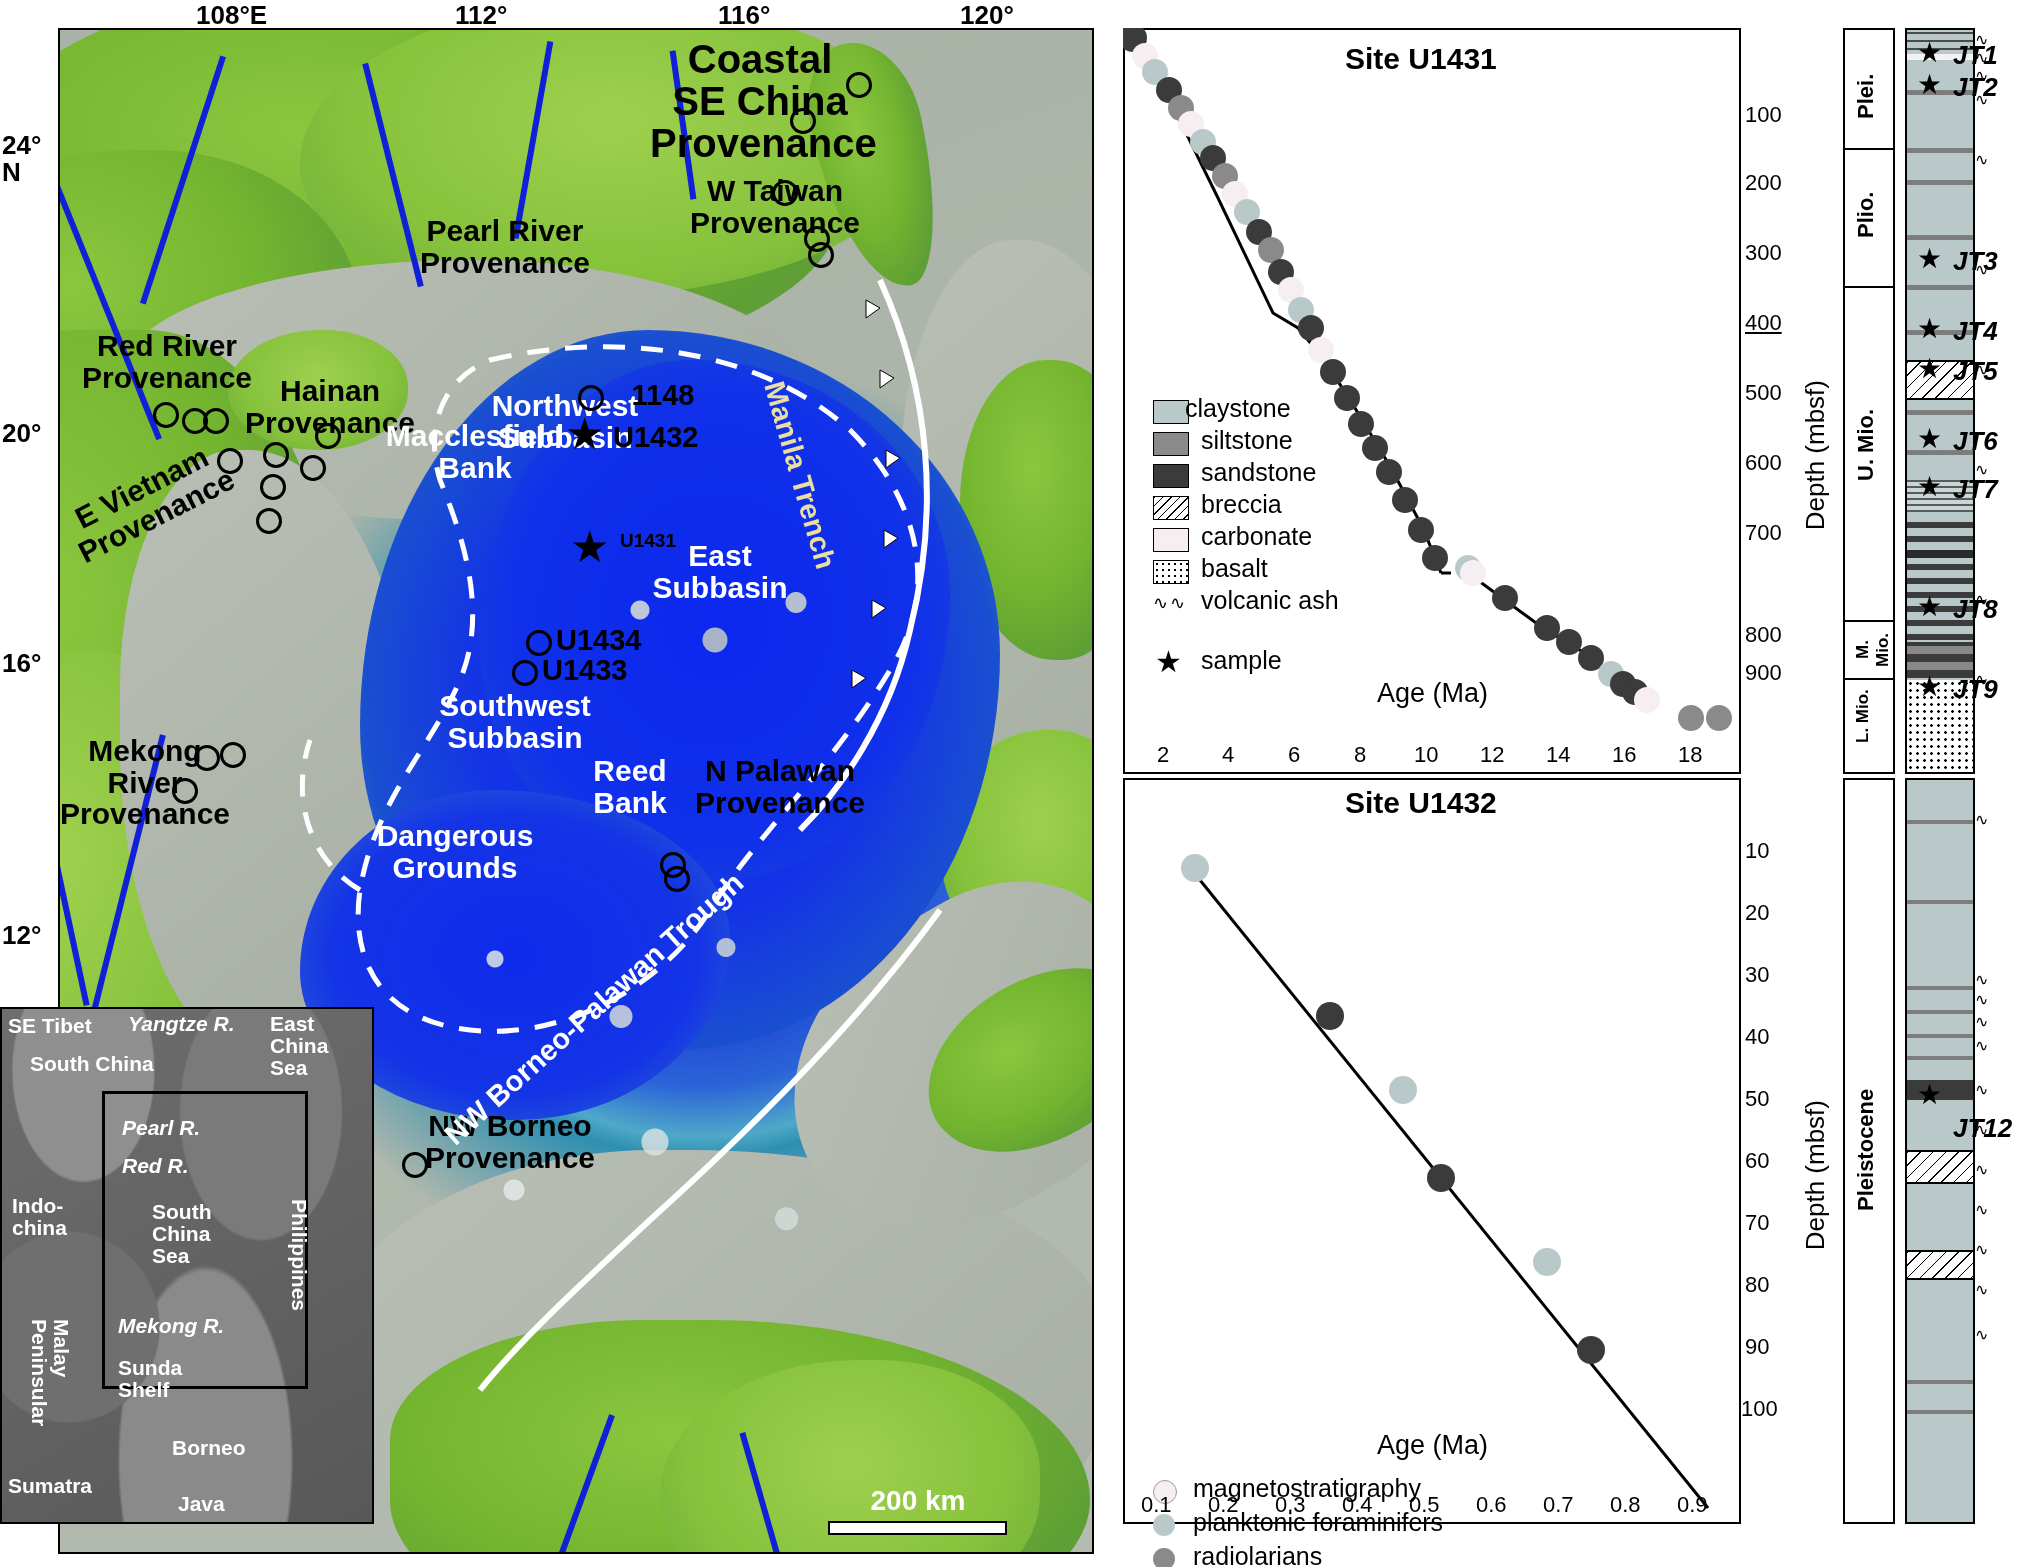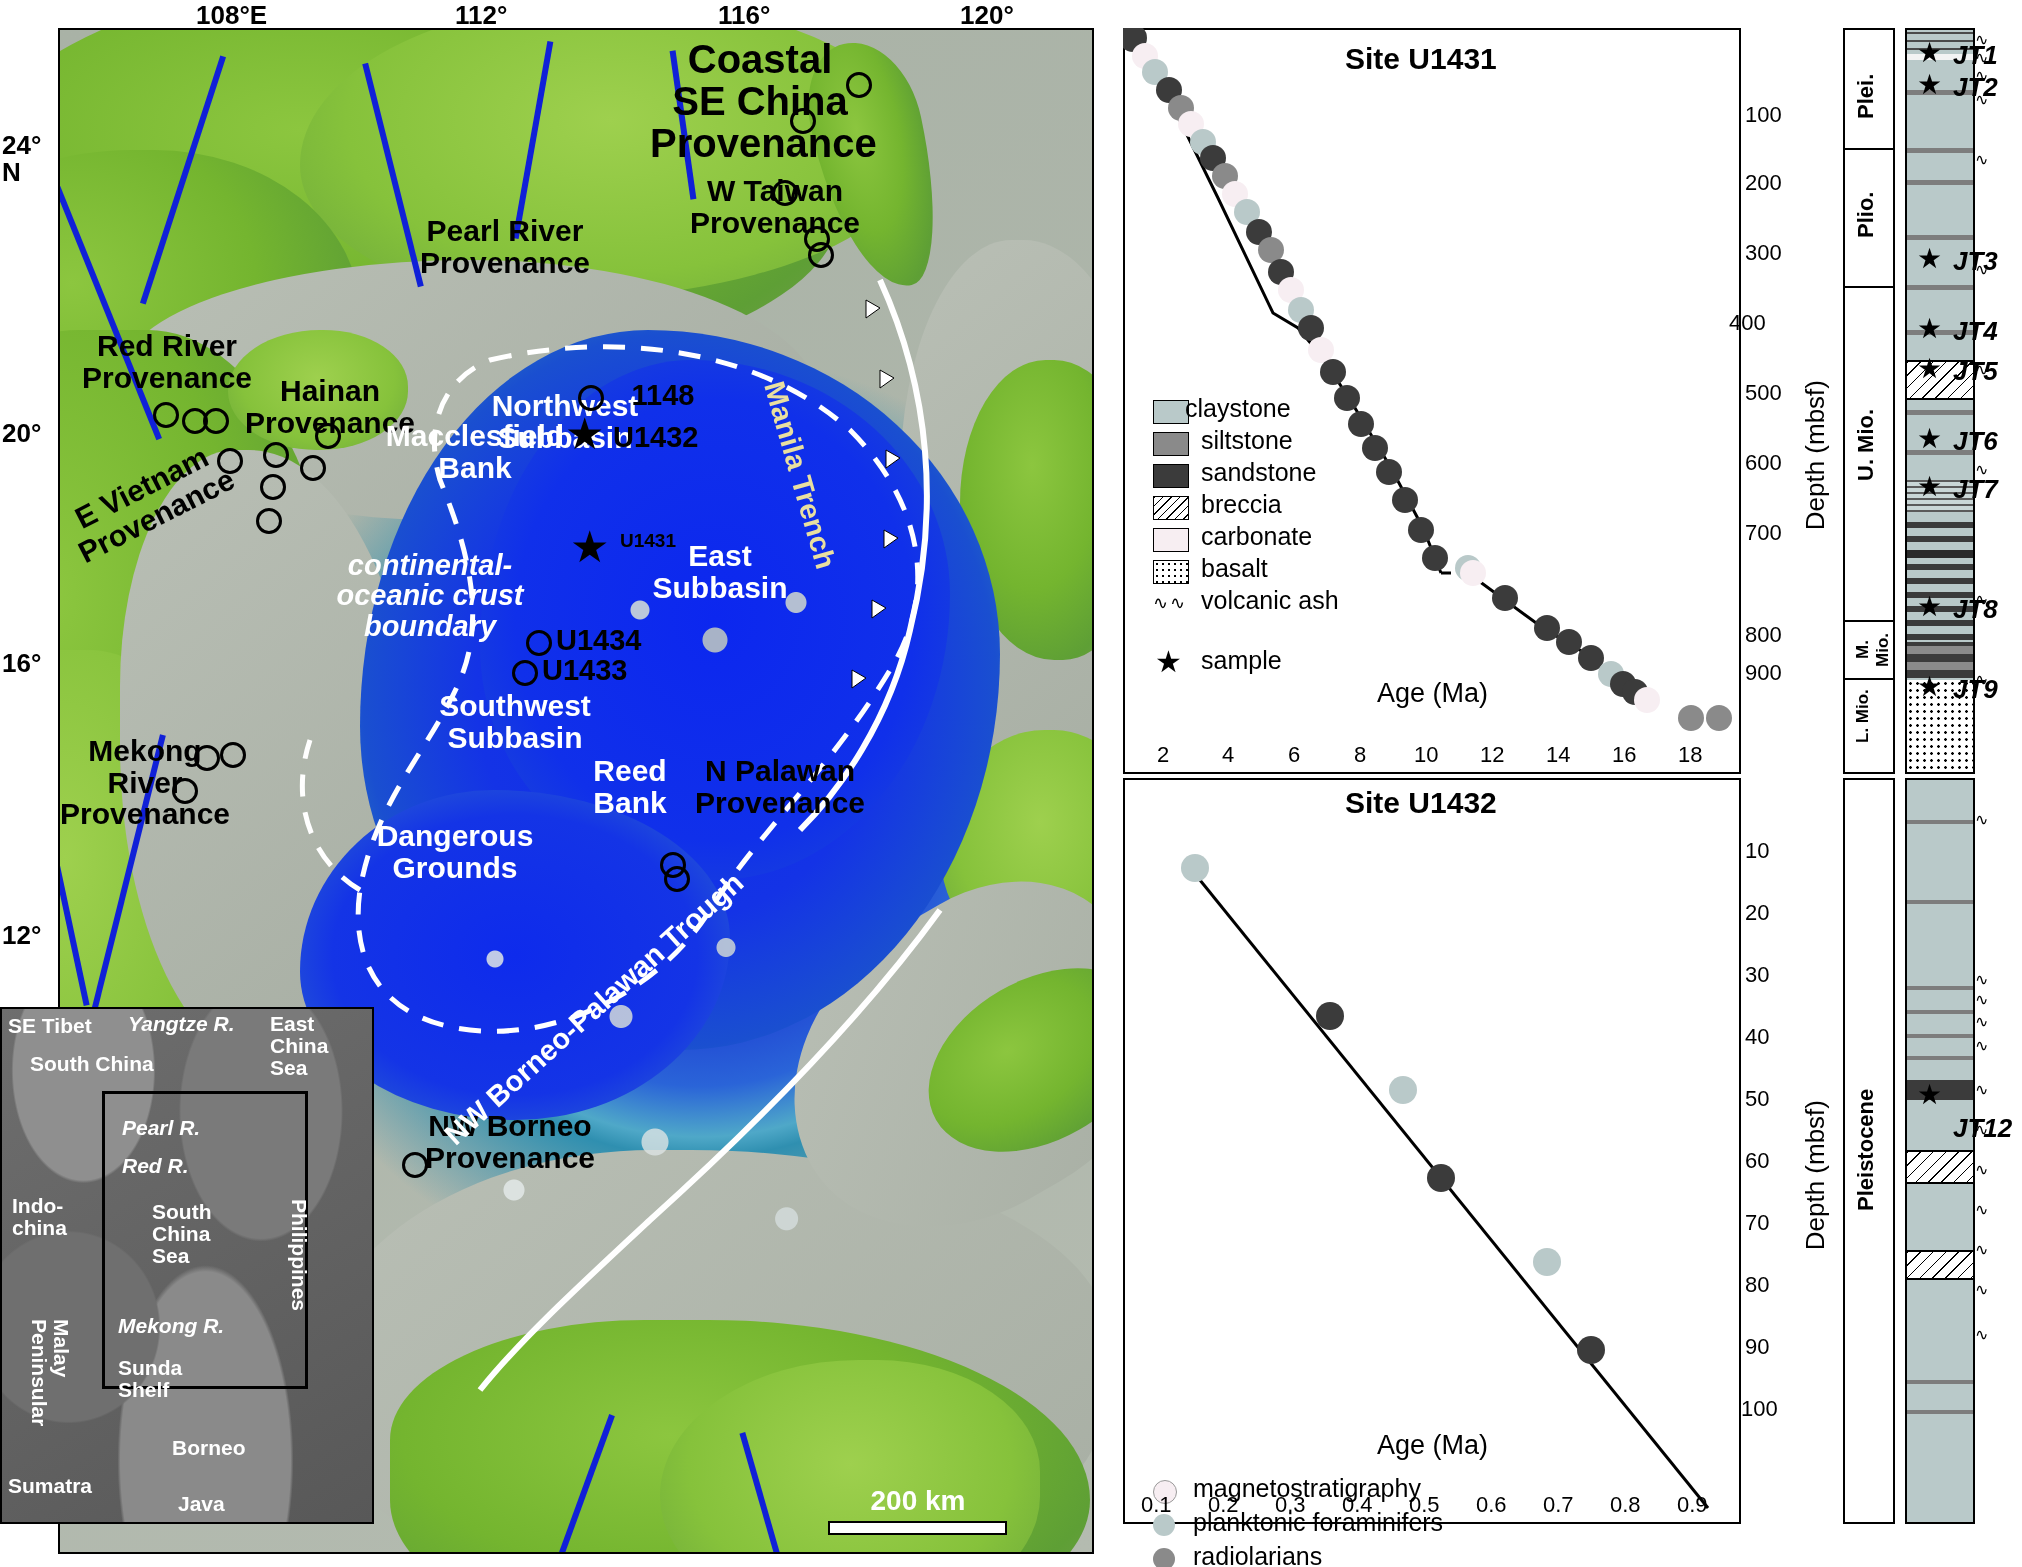--- a/index.html
+++ b/index.html
@@ -154,23 +154,20 @@
     <div class="maplabel white" style="left:335px;top:660px;width:240px;font-size:30px;white-space:pre-line;">Southwest
 Subbasin</div>
     <div class="maplabel white" style="left:300px;top:390px;width:230px;font-size:30px;white-space:pre-line;">Macclesfield
 Bank</div>
     <div class="maplabel white" style="left:505px;top:725px;width:130px;font-size:30px;white-space:pre-line;">Reed
 Bank</div>
     <div class="maplabel white" style="left:295px;top:790px;width:200px;font-size:30px;white-space:pre-line;">Dangerous
 Grounds</div>
     <div class="maplabel" style="left:640px;top:430px;width:200px;font-size:29px;color:#e9dfa0;font-weight:bold;transform:rotate(74deg);">Manila Trench</div>
     <div class="maplabel white" style="left:330px;top:940px;width:460px;font-size:29px;transform:rotate(-42deg);text-align:left;">NW Borneo-Palawan Trough</div>
-    <div class="maplabel white italic" style="left:255px;top:520px;width:230px;font-size:29px;white-space:pre-line;">continental-
-oceanic crust
-boundary</div>
 
     <div class="sitecircle" style="left:518px;top:355px;"></div>
     <div class="maplabel" style="left:548px;top:350px;width:110px;font-size:29px;text-align:center;">1148</div>
     <div class="sitestar" style="left:505px;top:382px;">★</div>
     <div class="maplabel" style="left:553px;top:392px;width:140px;font-size:29px;text-align:left;">U1432</div>
     <div class="sitestar" style="left:510px;top:495px;">★</div>
     <div class="maplabel" style="left:560px;top:501px;width:140px;font-size:19px;text-align:left;">U1431</div>
     <div class="sitecircle" style="left:466px;top:600px;"></div>
     <div class="maplabel" style="left:496px;top:595px;width:140px;font-size:29px;text-align:left;">U1434</div>
     <div class="sitecircle" style="left:452px;top:630px;"></div>
@@ -313,21 +310,21 @@
   <div class="ticklbl" style="left:249px;top:742px;">8</div>
   <div class="ticklbl" style="left:309px;top:742px;">10</div>
   <div class="ticklbl" style="left:375px;top:742px;">12</div>
   <div class="ticklbl" style="left:441px;top:742px;">14</div>
   <div class="ticklbl" style="left:507px;top:742px;">16</div>
   <div class="ticklbl" style="left:573px;top:742px;">18</div>
 
   <div class="ticklbl" style="left:640px;top:102px;">100</div>
   <div class="ticklbl" style="left:640px;top:170px;">200</div>
   <div class="ticklbl" style="left:640px;top:240px;">300</div>
-  <div class="ticklbl" style="left:624px;top:310px;">400</div>
+  <div class="ticklbl" style="left:640px;top:310px;text-decoration:underline;">400</div>
   <div class="ticklbl" style="left:640px;top:380px;">500</div>
   <div class="ticklbl" style="left:640px;top:450px;">600</div>
   <div class="ticklbl" style="left:640px;top:520px;">700</div>
   <div class="ticklbl" style="left:640px;top:590px;margin-top:32px;">800</div>
   <div class="ticklbl" style="left:640px;top:660px;">900</div>
   <div class="depthlbl" style="left:695px;top:380px;">Depth (mbsf)</div>
 
   <div class="colbox" style="left:738px;top:28px;width:48px;height:742px;">
     <div class="hline" style="left:0;top:118px;width:48px;height:2px;"></div>
     <div class="hline" style="left:0;top:256px;width:48px;height:2px;"></div>

